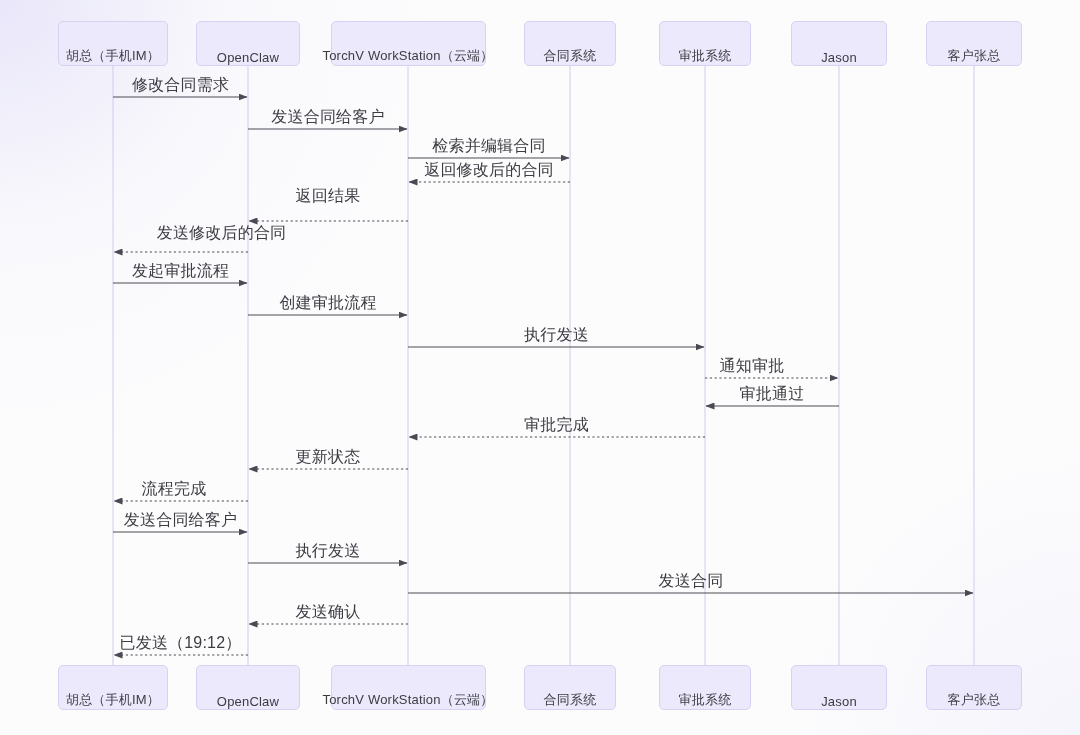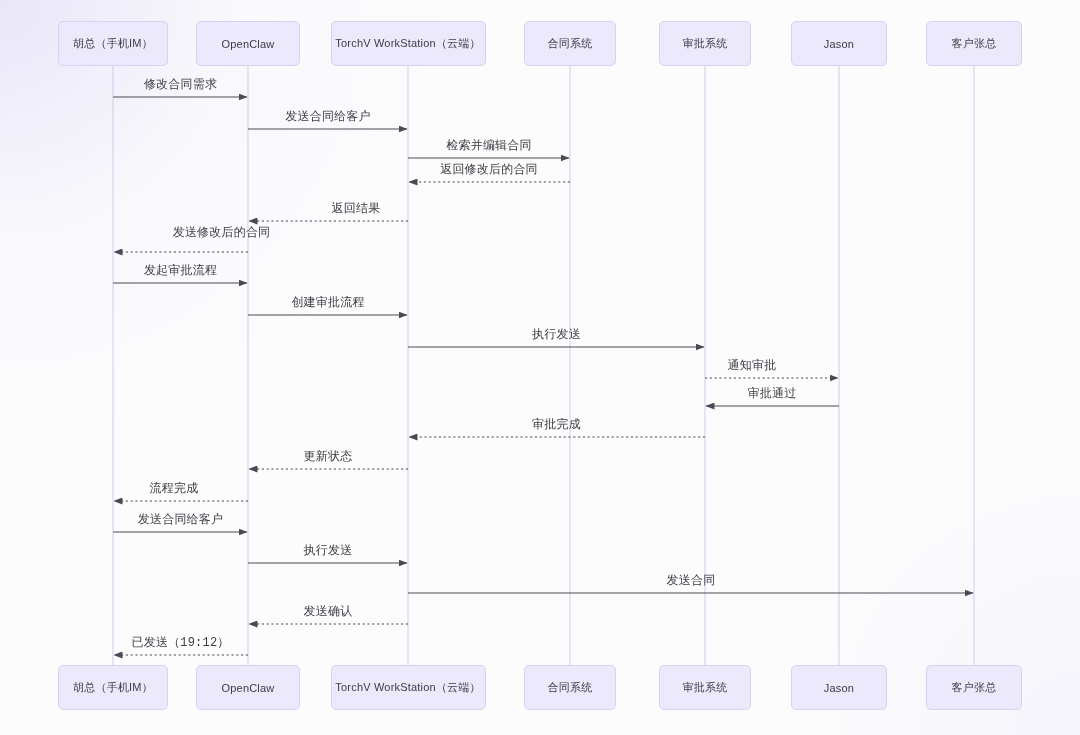--- a/index.html
+++ b/index.html
@@ -31,36 +31,35 @@
     height: 735px;
   }
   .participant-box {
     position: absolute;
     box-sizing: border-box;
     background: #ebe9fb;
     border: 1px solid #d6d2f2;
     border-radius: 5px;
     height: 45px;
     display: flex;
-    align-items: center;
+    align-items: flex-end;
     justify-content: center;
     color: #3c3c43;
-    font-size: 11px;
+    font-size: 13px;
     letter-spacing: 0.2px;
     white-space: nowrap;
   }
   .msg-label {
     position: absolute;
     transform: translate(-50%, -100%);
     color: #3c3c43;
-    font-size: 12px;
+    font-size: 16px;
     white-space: nowrap;
     letter-spacing: 0.2px;
     line-height: 14px;
-    font-family: Liberation Mono, monospace;
   }
 </style>
 </head>
 <body>
 
 <div id="diagram-root">
   <svg id="svg-layer" viewBox="0 0 1080 735" xmlns="http://www.w3.org/2000/svg">
     <defs>
       <marker id="arrowhead" markerWidth="9" markerHeight="7" refX="8.5" refY="3.5" orient="auto" markerUnits="userSpaceOnUse">
         <path d="M0,0 L9,3.5 L0,7 z" fill="#4a4a55"></path>
@@ -141,21 +140,21 @@
       </div>
       <div class="participant-box" style="left: 926px; top: 665px; width: 96px;">
         <span>客户张总</span>
       </div>
     </div>
   <div id="labels-layer">
       <div class="msg-label" style="left: 180.5px; top: 92px;">修改合同需求</div>
       <div class="msg-label" style="left: 328px; top: 124px;">发送合同给客户</div>
       <div class="msg-label" style="left: 489px; top: 153px;">检索并编辑合同</div>
       <div class="msg-label" style="left: 489px; top: 177px;">返回修改后的合同</div>
-      <div class="msg-label" style="left: 328px; top: 216px; margin-left: 28px;">返回结果</div>
+      <div class="msg-label" style="left: 328px; top: 203px;">返回结果</div>
       <div class="msg-label" style="left: 180.5px; top: 240px; margin-left: 41px;">发送修改后的合同</div>
       <div class="msg-label" style="left: 180.5px; top: 278px;">发起审批流程</div>
       <div class="msg-label" style="left: 328px; top: 310px;">创建审批流程</div>
       <div class="msg-label" style="left: 556.5px; top: 342px;">执行发送</div>
       <div class="msg-label" style="left: 752px; top: 373px;">通知审批</div>
       <div class="msg-label" style="left: 772px; top: 401px;">审批通过</div>
       <div class="msg-label" style="left: 556.5px; top: 432px;">审批完成</div>
       <div class="msg-label" style="left: 328px; top: 464px;">更新状态</div>
       <div class="msg-label" style="left: 174px; top: 496px;">流程完成</div>
       <div class="msg-label" style="left: 180.5px; top: 527px;">发送合同给客户</div>

